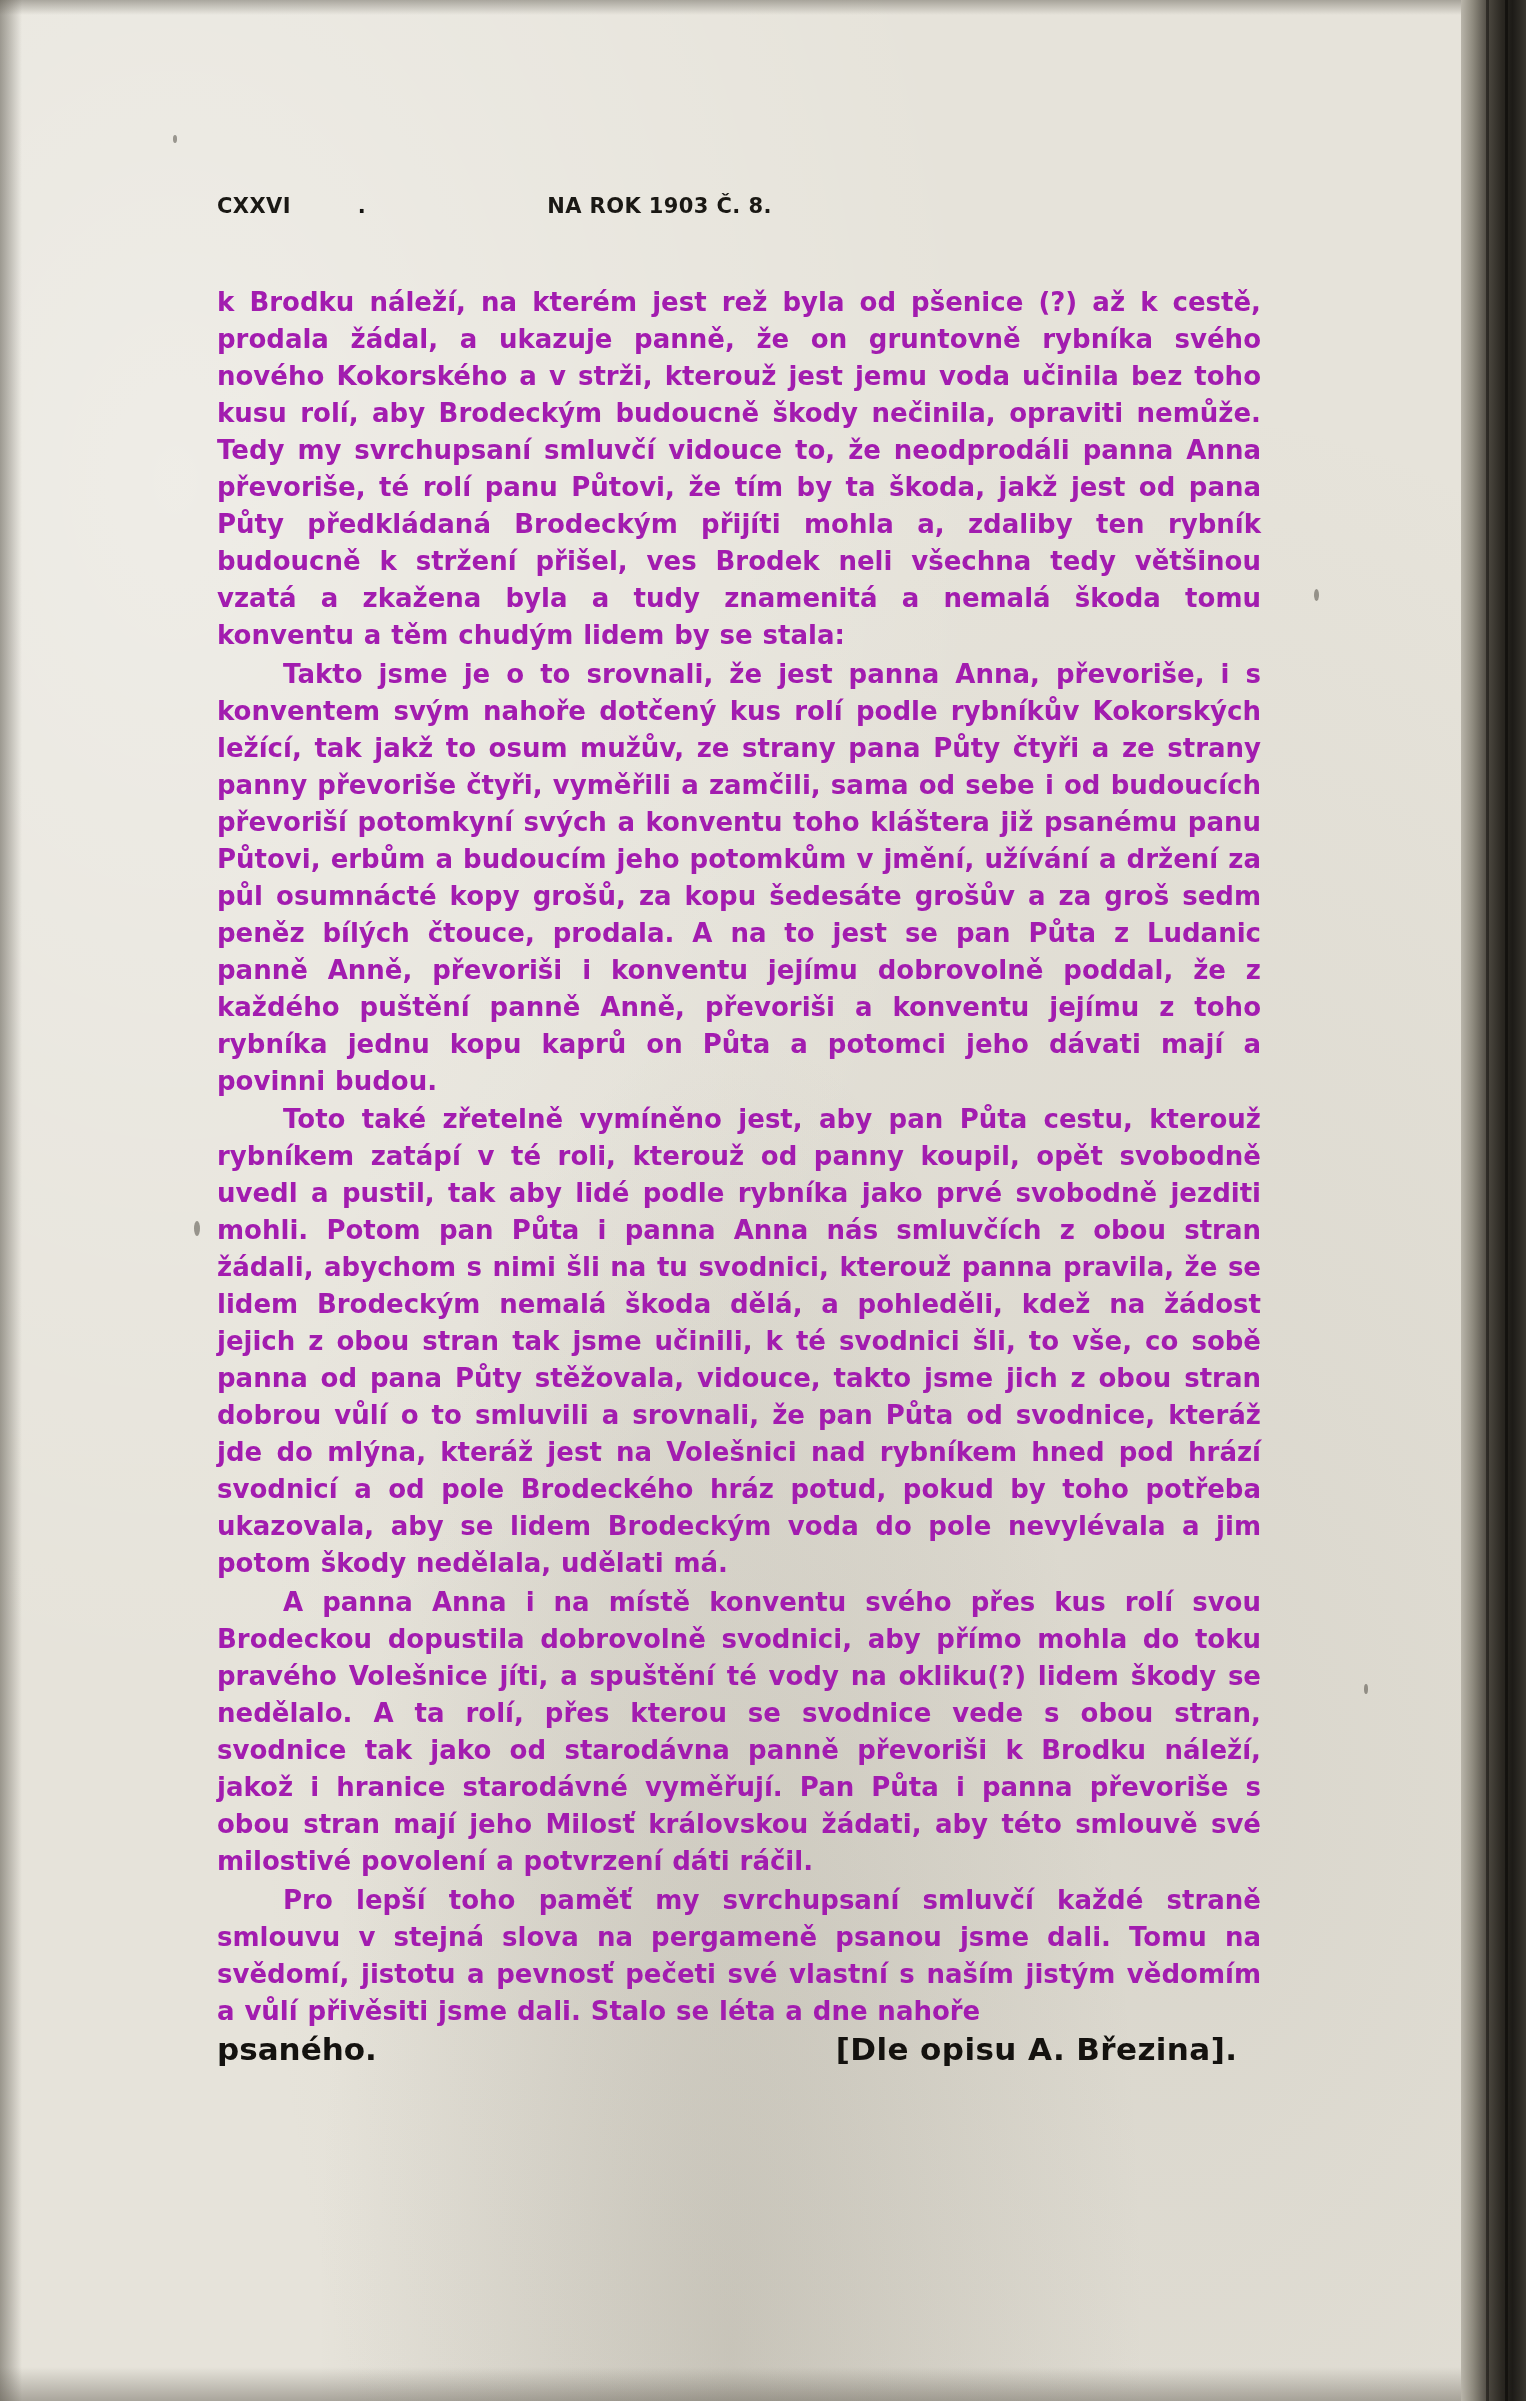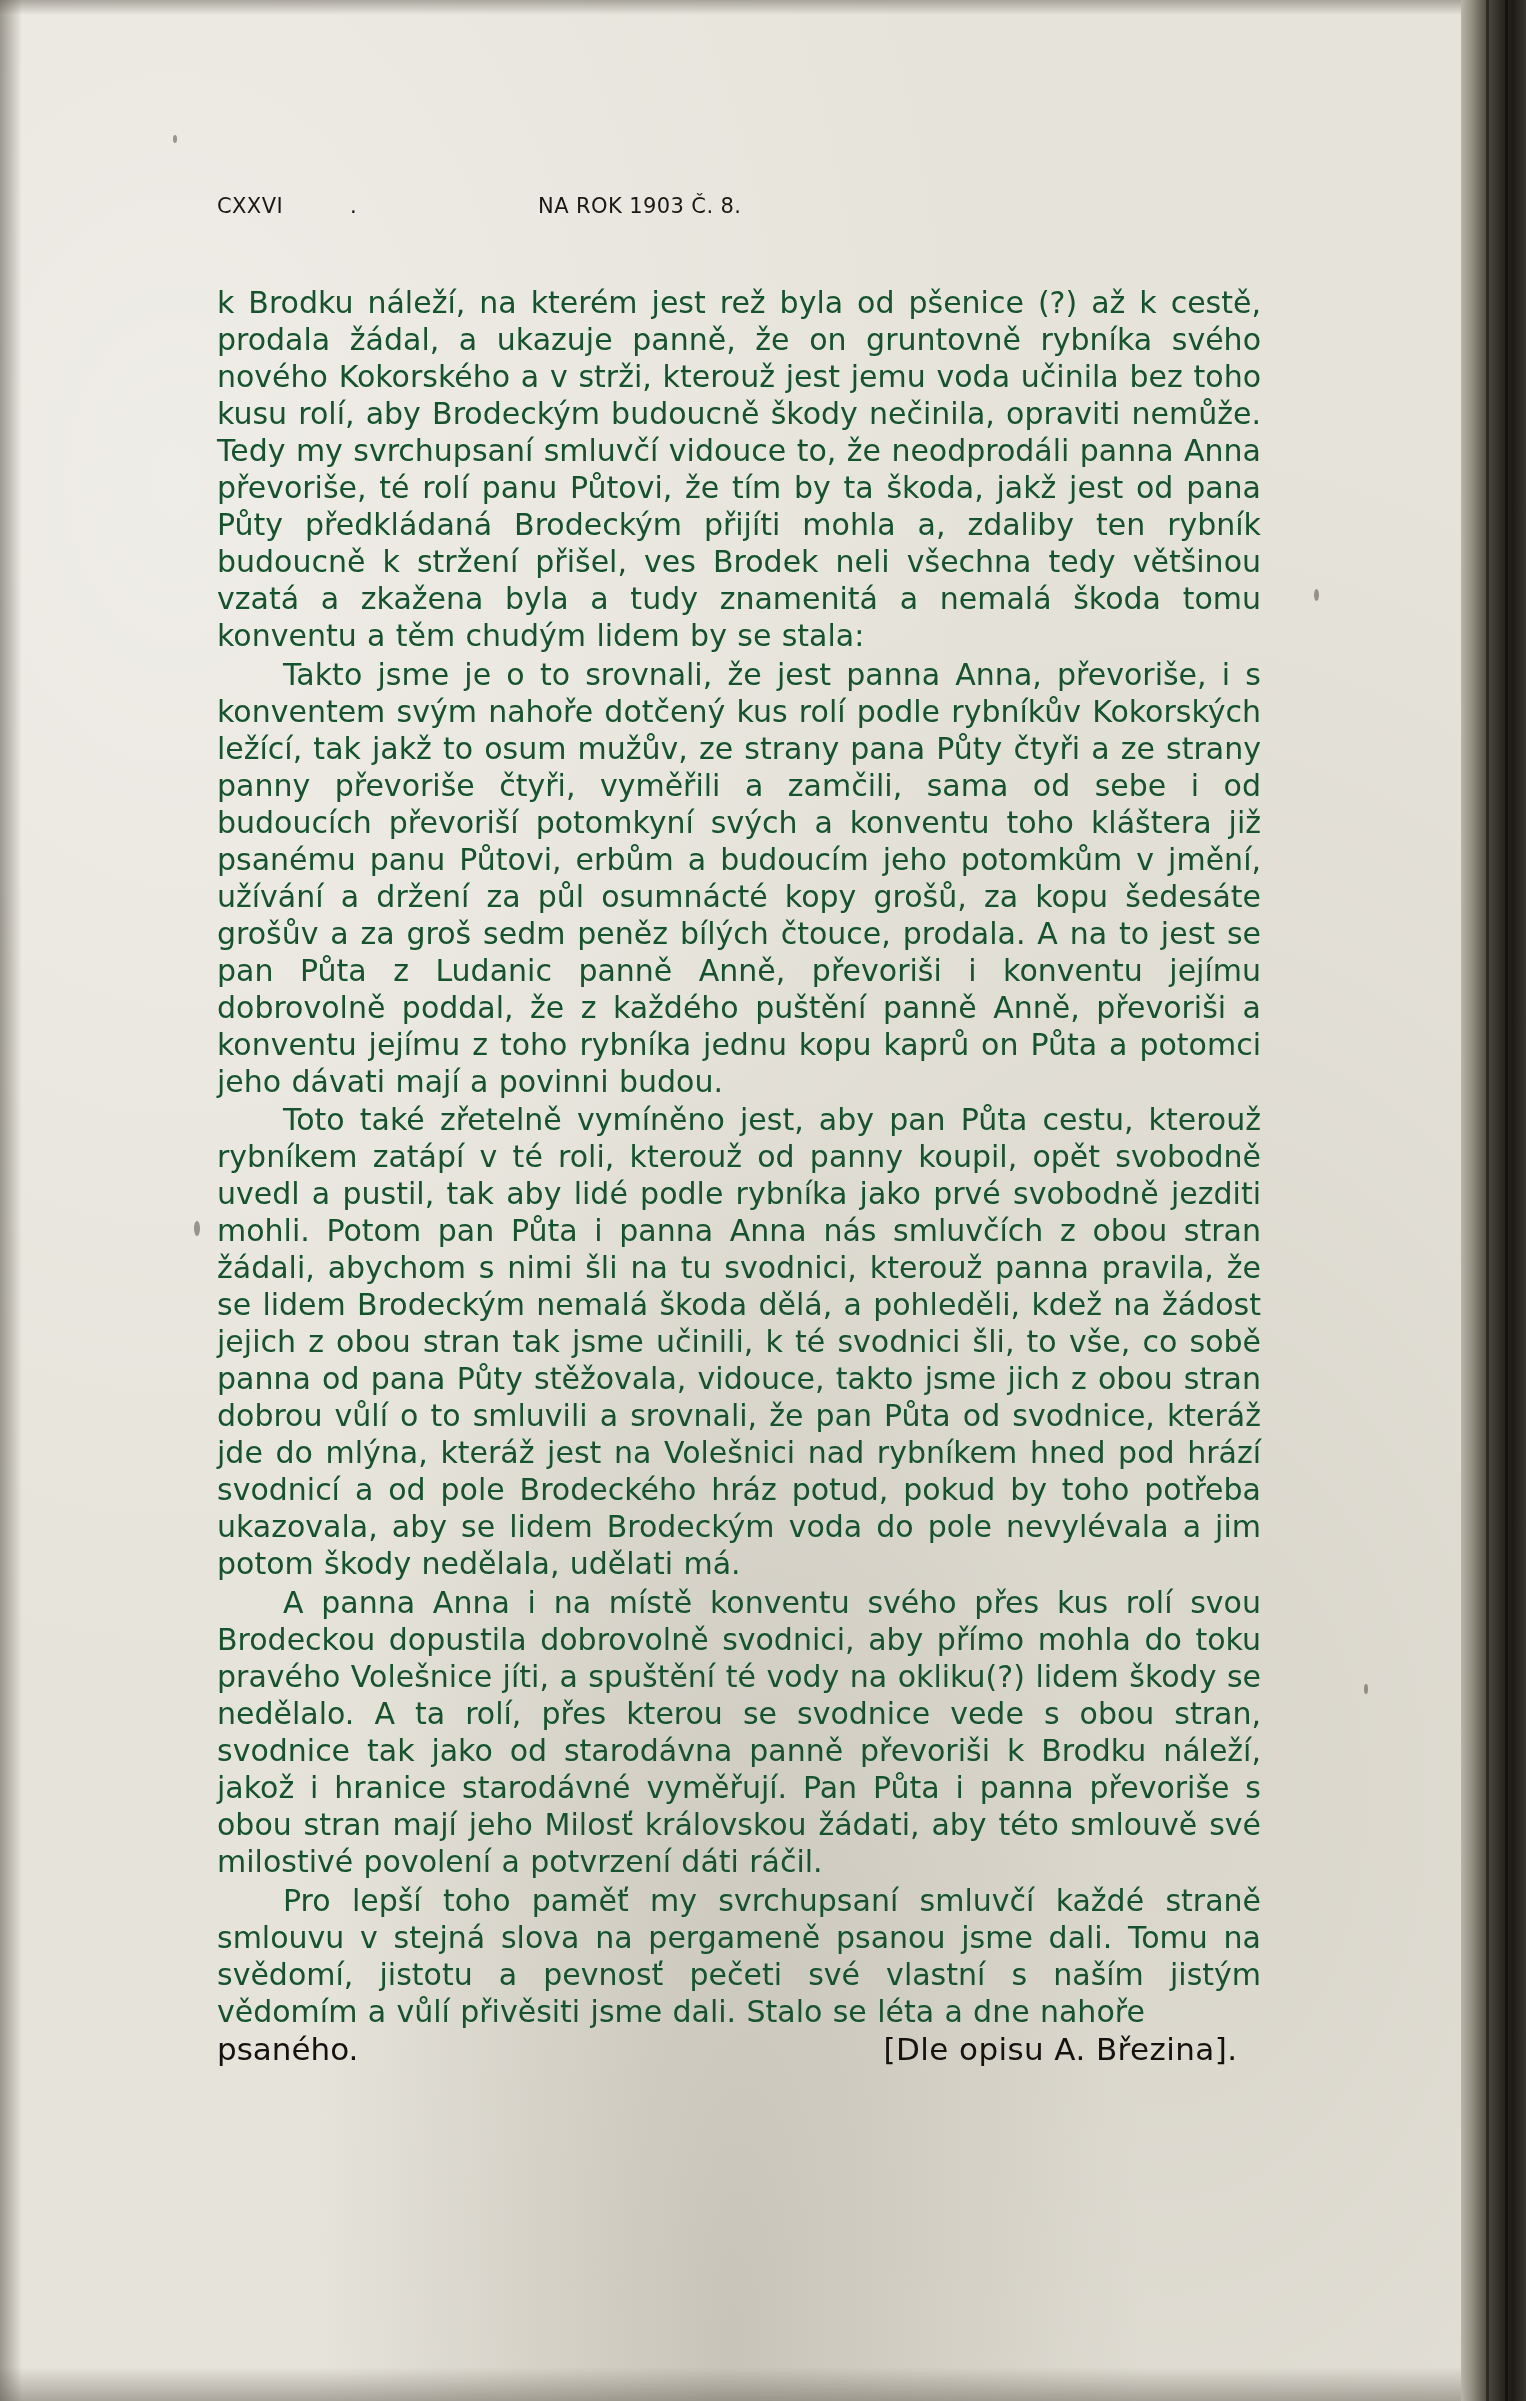--- a/index.html
+++ b/index.html
@@ -17,20 +17,21 @@
   }
   
   .sheet {
     position: absolute;
     left: 0px;
     top: 0px;
     width: 1461px;
     height: 2401px;
     background: #e6e3da;
     box-shadow: 0 0 0 0 transparent;
+    font-weight: bold;
   }
   .sheet::before {
     
     content: "";
     position: absolute;
     inset: 0;
     background:
       radial-gradient(ellipse at 12% 20%, rgba(255,255,255,0.35) 0%, rgba(255,255,255,0) 45%),
       radial-gradient(ellipse at 80% 75%, rgba(160,155,140,0.18) 0%, rgba(160,155,140,0) 55%),
       radial-gradient(ellipse at 50% 98%, rgba(120,115,100,0.25) 0%, rgba(120,115,100,0) 40%);
@@ -100,26 +101,26 @@
     color: #1a1814;
     white-space: nowrap;
   }
   .dot-mark {
     margin-left: 67px;
     font-size: 21px;
   }
 
   p.body {
     margin: 0 0 1.7px 0;
-    font-size: 30px;
+    font-size: 26px;
     line-height: 37px;
     text-align: justify;
     text-justify: inter-word;
     word-spacing: 0.8px;
-    color: #14532d;
+    color: #a21caf;
     font-family: "DejaVu Sans", sans-serif;
     -webkit-font-smoothing: none;
   }
   p.body.indent {
     text-indent: 66px;
   }
   .sig {
     display: flex;
     justify-content: space-between;
     font-size: 31px;

